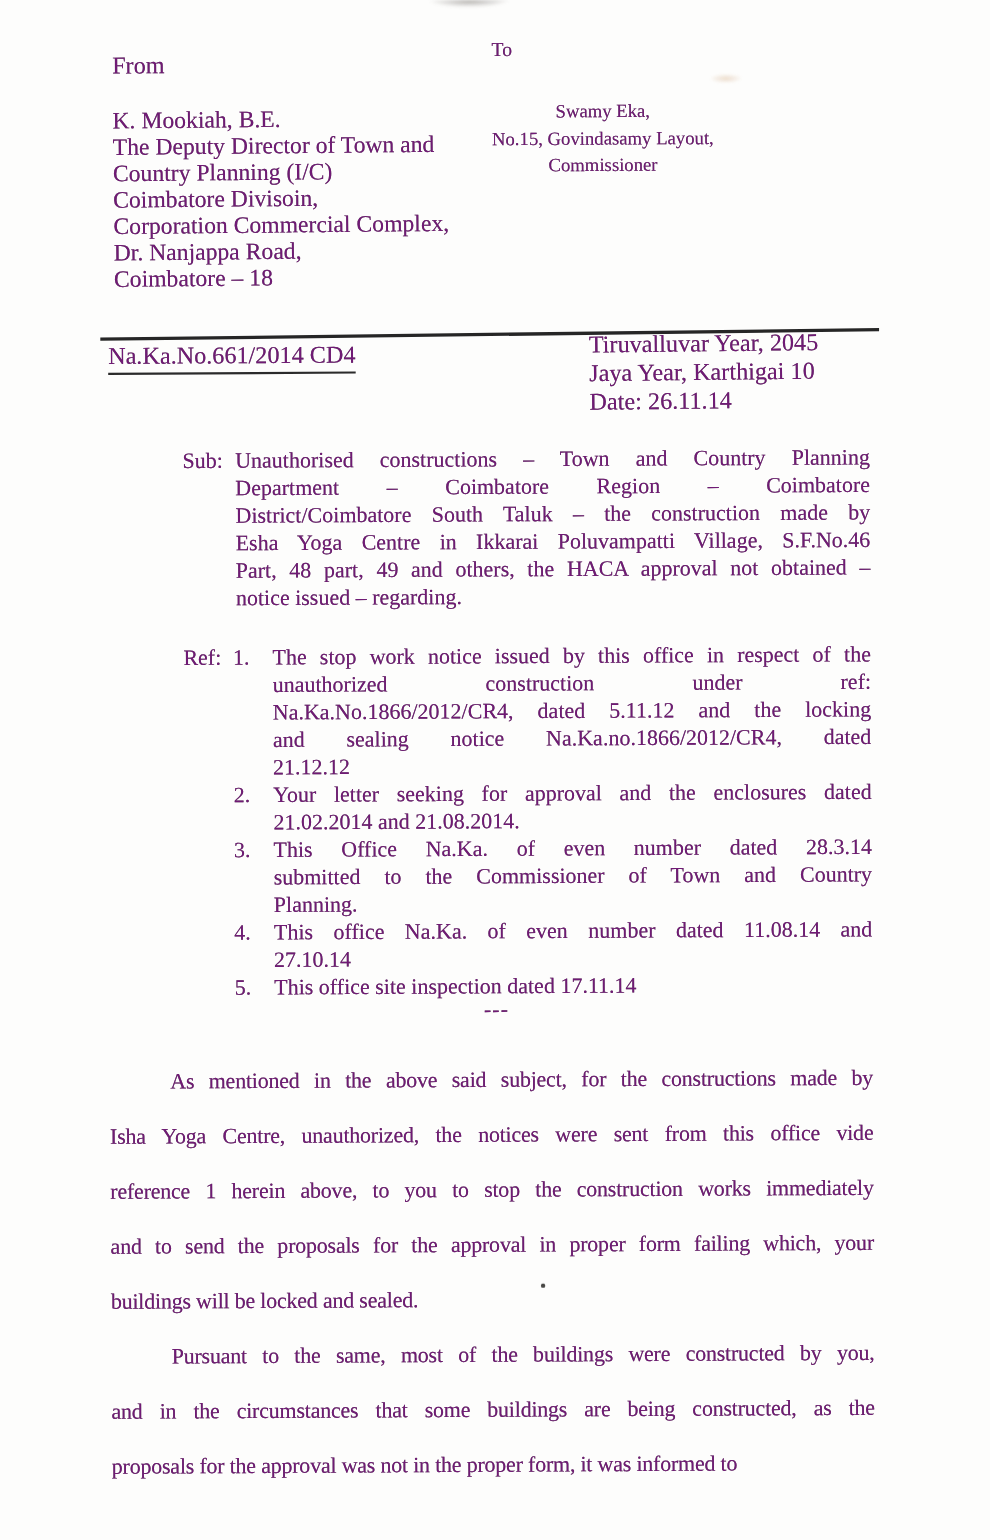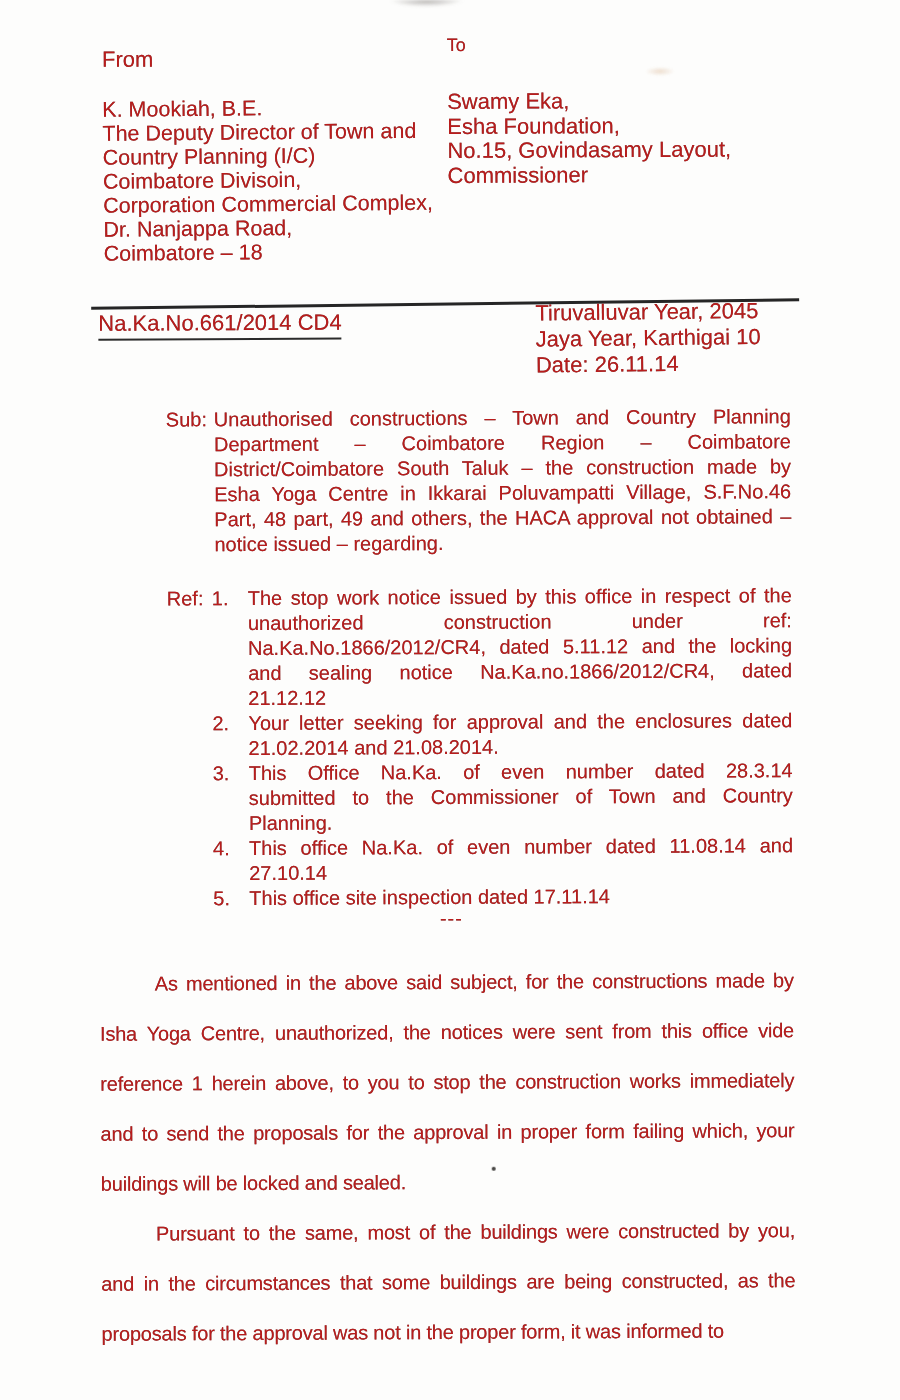--- a/index.html
+++ b/index.html
@@ -2,31 +2,31 @@
 <html><head>
 <meta charset="utf-8">
 <style>
   html, body { margin: 0; padding: 0; background: #ffffff; }
   .sheet {
     position: relative;
     width: 900px;
     height: 1400px;
     background: #fdfdfc;
     overflow: hidden;
-    font-family: Liberation Sans, sans-serif;
-    color: #b91c1c;
+    font-family: Liberation Serif, serif;
+    color: #701a75;
     text-shadow: 0 0 0.5px rgba(40,38,35,0.65);
   }
   .inner { position: absolute; inset: 0; transform: rotate(-0.3deg); transform-origin: 450px 650px; }
 
   
   .from-label { position: absolute; left: 105px; top: 45px; font-size: 22px; }
   .from-address { position: absolute; left: 105px; top: 96px; font-size: 21.5px; line-height: 24px; transform: rotate(-0.25deg); transform-origin: left top; }
   .to-label { position: absolute; left: 450px; top: 35px; font-size: 18px; }
-  .to-address { position: absolute; left: 450px; top: 90px; font-size: 22px; line-height: 24.5px; }
+  .to-address { position: absolute; left: 450px; top: 90px; font-size: 17px; line-height: 24.5px; text-align: center; }
 
   
   .rule { position: absolute; left: 93px; top: 305px; width: 708px; height: 3px; background: #262626; transform: rotate(-0.4deg); transform-origin: left center; }
   .refno { position: absolute; left: 100px; top: 309px; font-size: 22px; }
   .refno span { display: inline-block; border-bottom: 2.5px solid #2b2b2b; padding-bottom: 2px; }
   .date-block { position: absolute; left: 537px; top: 301px; font-size: 22px; line-height: 26px; transform: rotate(-0.35deg); transform-origin: left top; }
 
   
   .sub-block { position: absolute; left: 167px; top: 406px; width: 625px; display: flex; font-size: 20px; line-height: 25px; }
   .blk-label { width: 48px; flex: none; }
@@ -76,21 +76,20 @@
         <div class="aline">Coimbatore Divisoin,</div>
         <div class="aline">Corporation Commercial Complex,</div>
         <div class="aline">Dr. Nanjappa Road,</div>
         <div class="aline">Coimbatore – 18</div>
       </div>
 
     <div class="to-label">To</div>
     <div class="to-address">
 
     <div class="aline">Swamy Eka,</div>
-        <div class="aline">Esha Foundation,</div>
         <div class="aline">No.15, Govindasamy Layout,</div>
         <div class="aline">Commissioner</div>
       </div>
 
     <div class="rule"></div>
 
     <div class="refno">
       <span>Na.Ka.No.661/2014 CD4</span>
     </div>
 

